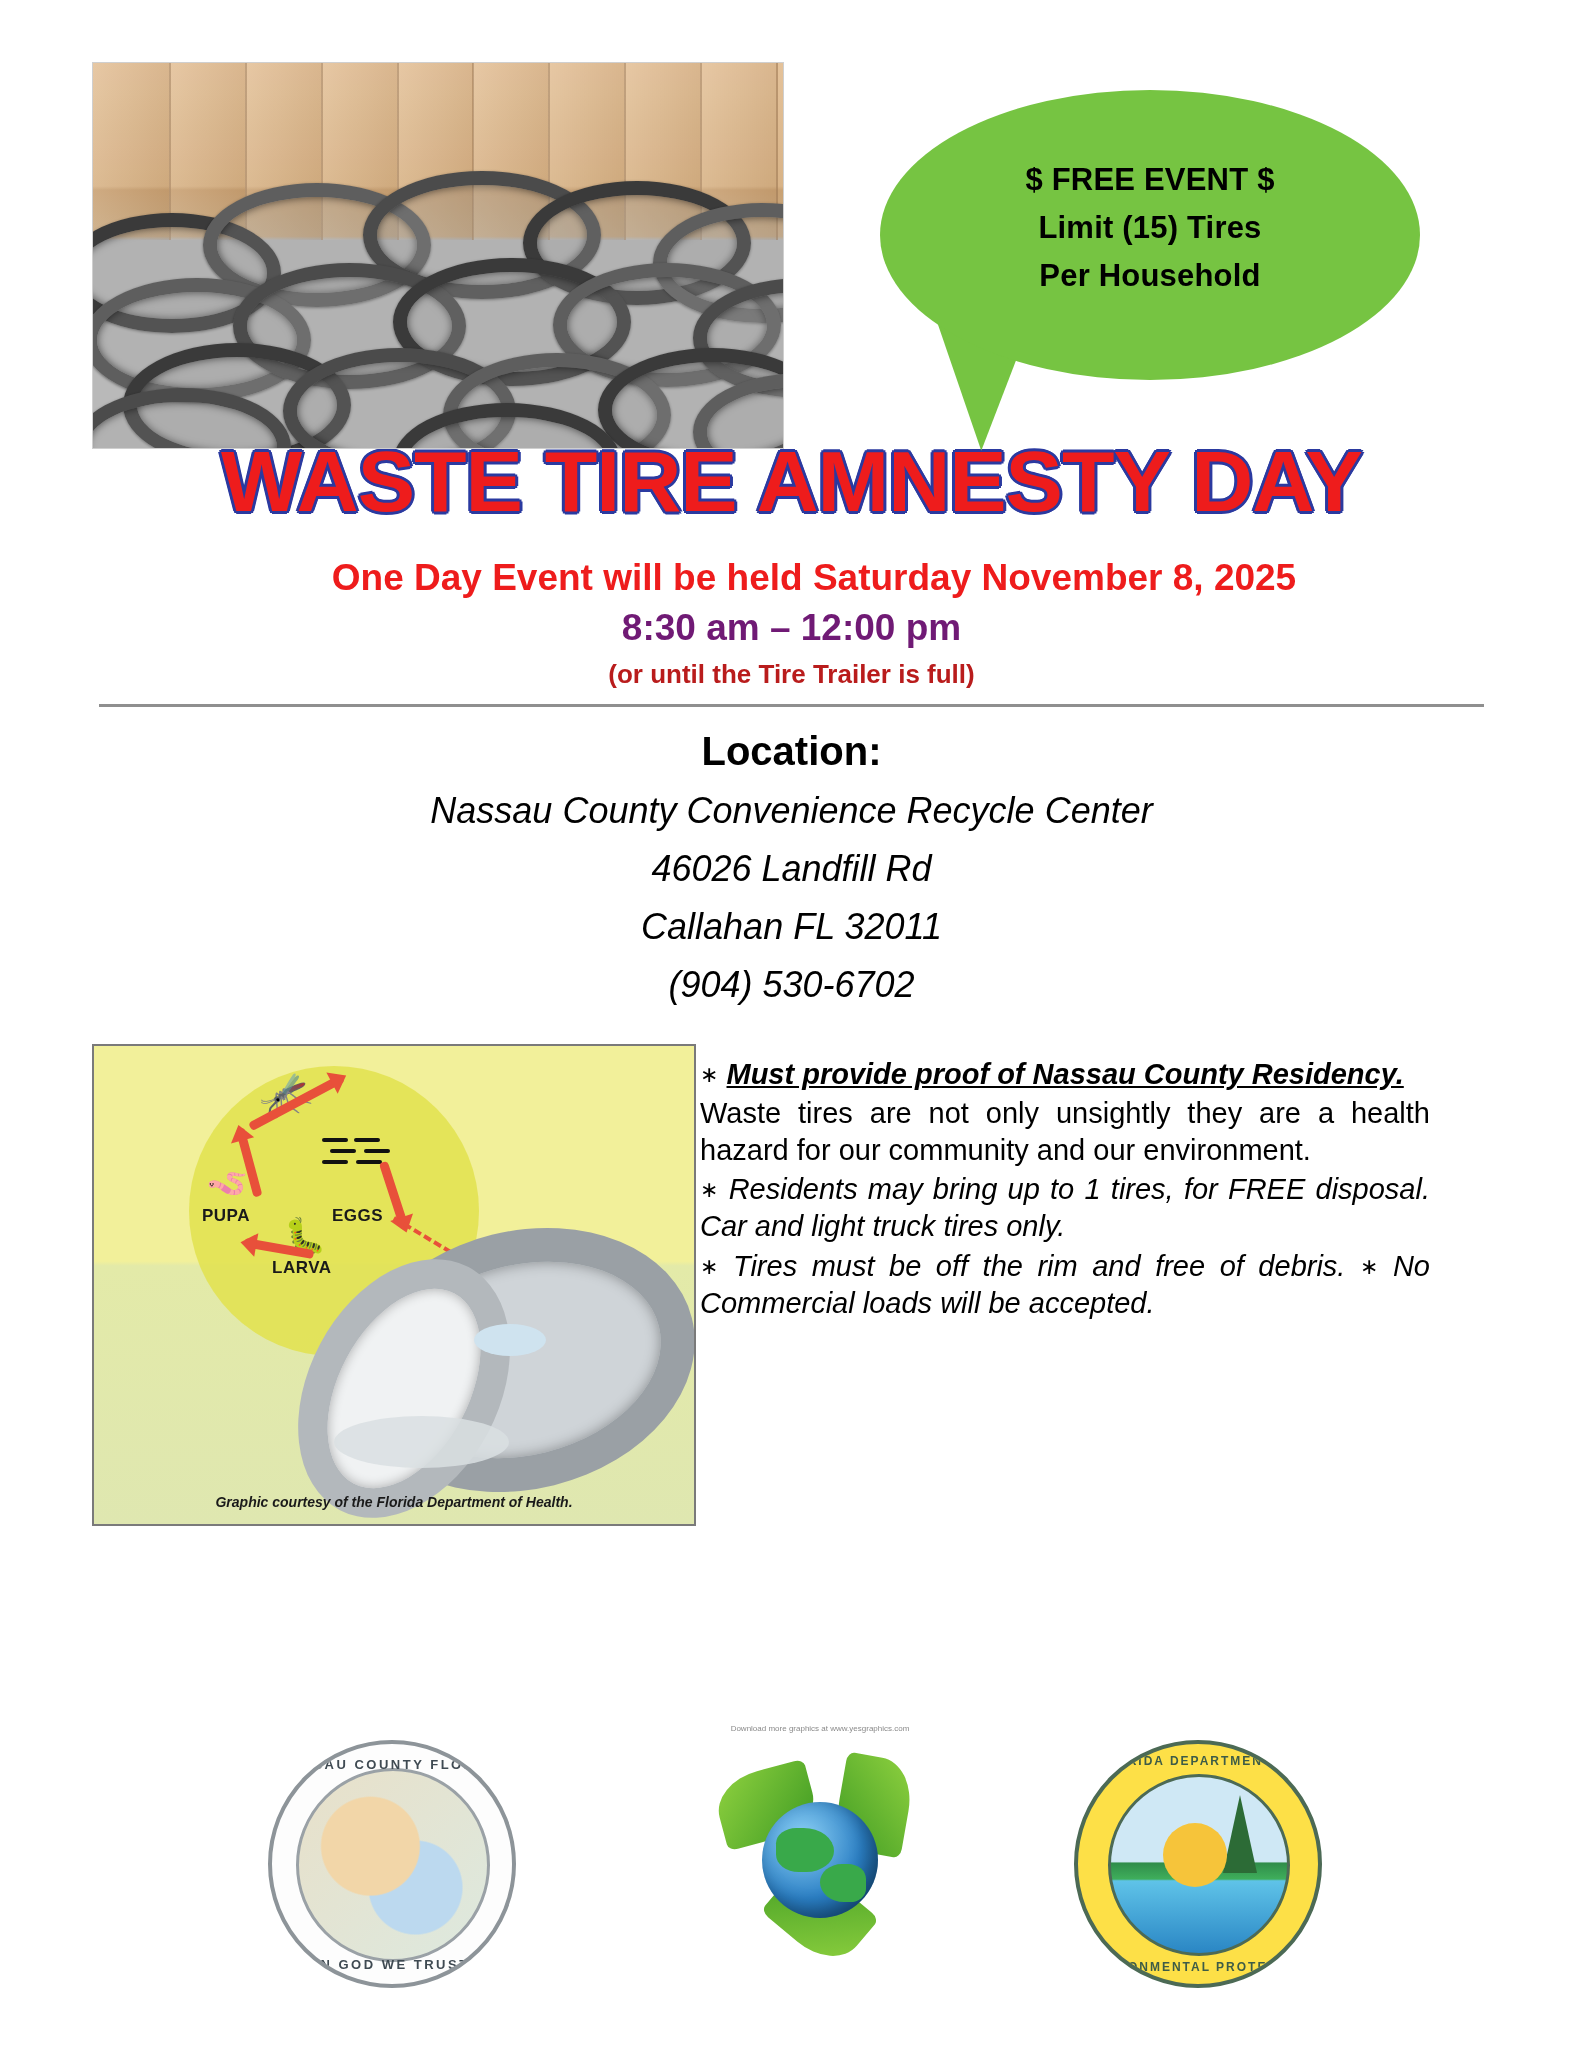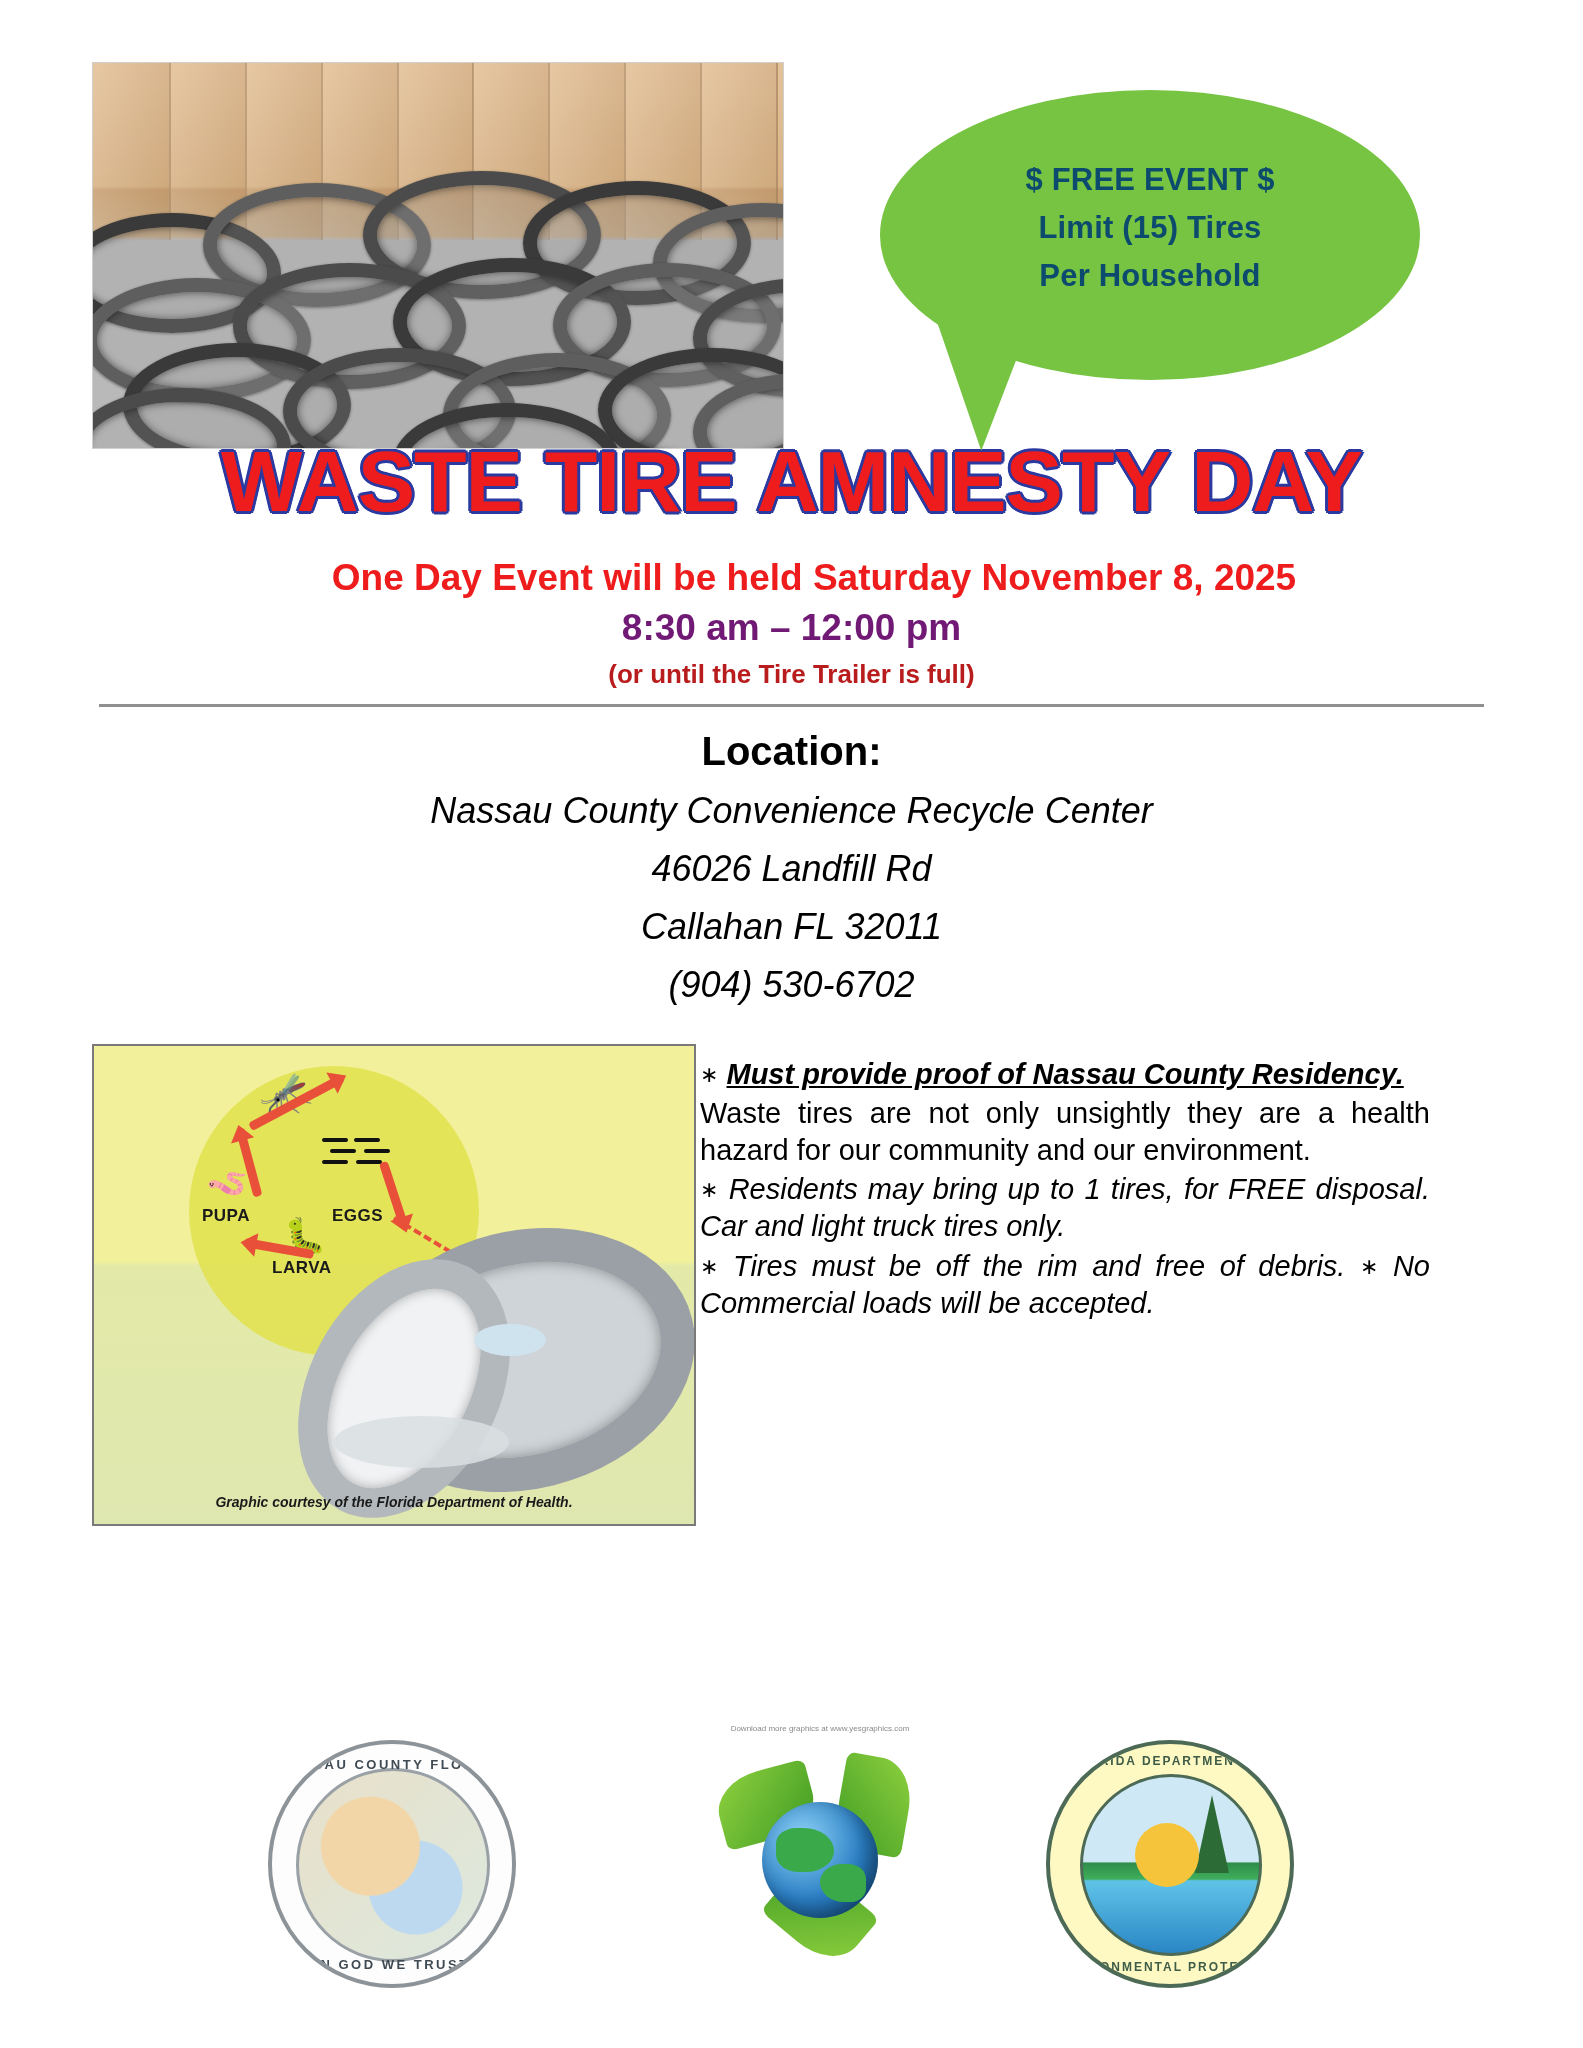--- a/index.html
+++ b/index.html
@@ -93,21 +93,21 @@
     height: 0;
     border-left: 40px solid transparent;
     border-right: 70px solid transparent;
     border-top: 150px solid #76c442;
     transform: rotate(-4deg);
   }
   .bubble p {
     margin: 0 0 12px 0;
     font-size: 31px;
     font-weight: bold;
-    color: #0c4a6e;
+    color: #000000;
     letter-spacing: .2px;
     text-align: center;
     position: relative;
     z-index: 2;
   }
   .bubble p:last-child { margin-bottom: 14px; }
 
   
   .title {
     text-align: center;
@@ -422,26 +422,26 @@
     position: absolute;
     left: 0; right: 0;
     top: -16px;
     text-align: center;
     font-size: 8px;
     color: #8a8a8a;
   }
 
   
   .fdep {
-    left: 1046px;
+    left: 1074px;
     width: 240px;
     height: 240px;
     border-radius: 50%;
     border: 4px solid #4c6a55;
-    background: #fef9c3;
+    background: #fde047;
     overflow: hidden;
   }
   .fdep .inner {
     position: absolute;
     left: 30px; top: 30px;
     width: 176px; height: 176px;
     border-radius: 50%;
     border: 3px solid #4c6a55;
     background: linear-gradient(to bottom, #cfe8f5 0%, #cfe8f5 48%, #2f8d4a 49%, #3fae5b 58%, #5fc3e8 59%, #2a86c4 100%);
     overflow: hidden;

